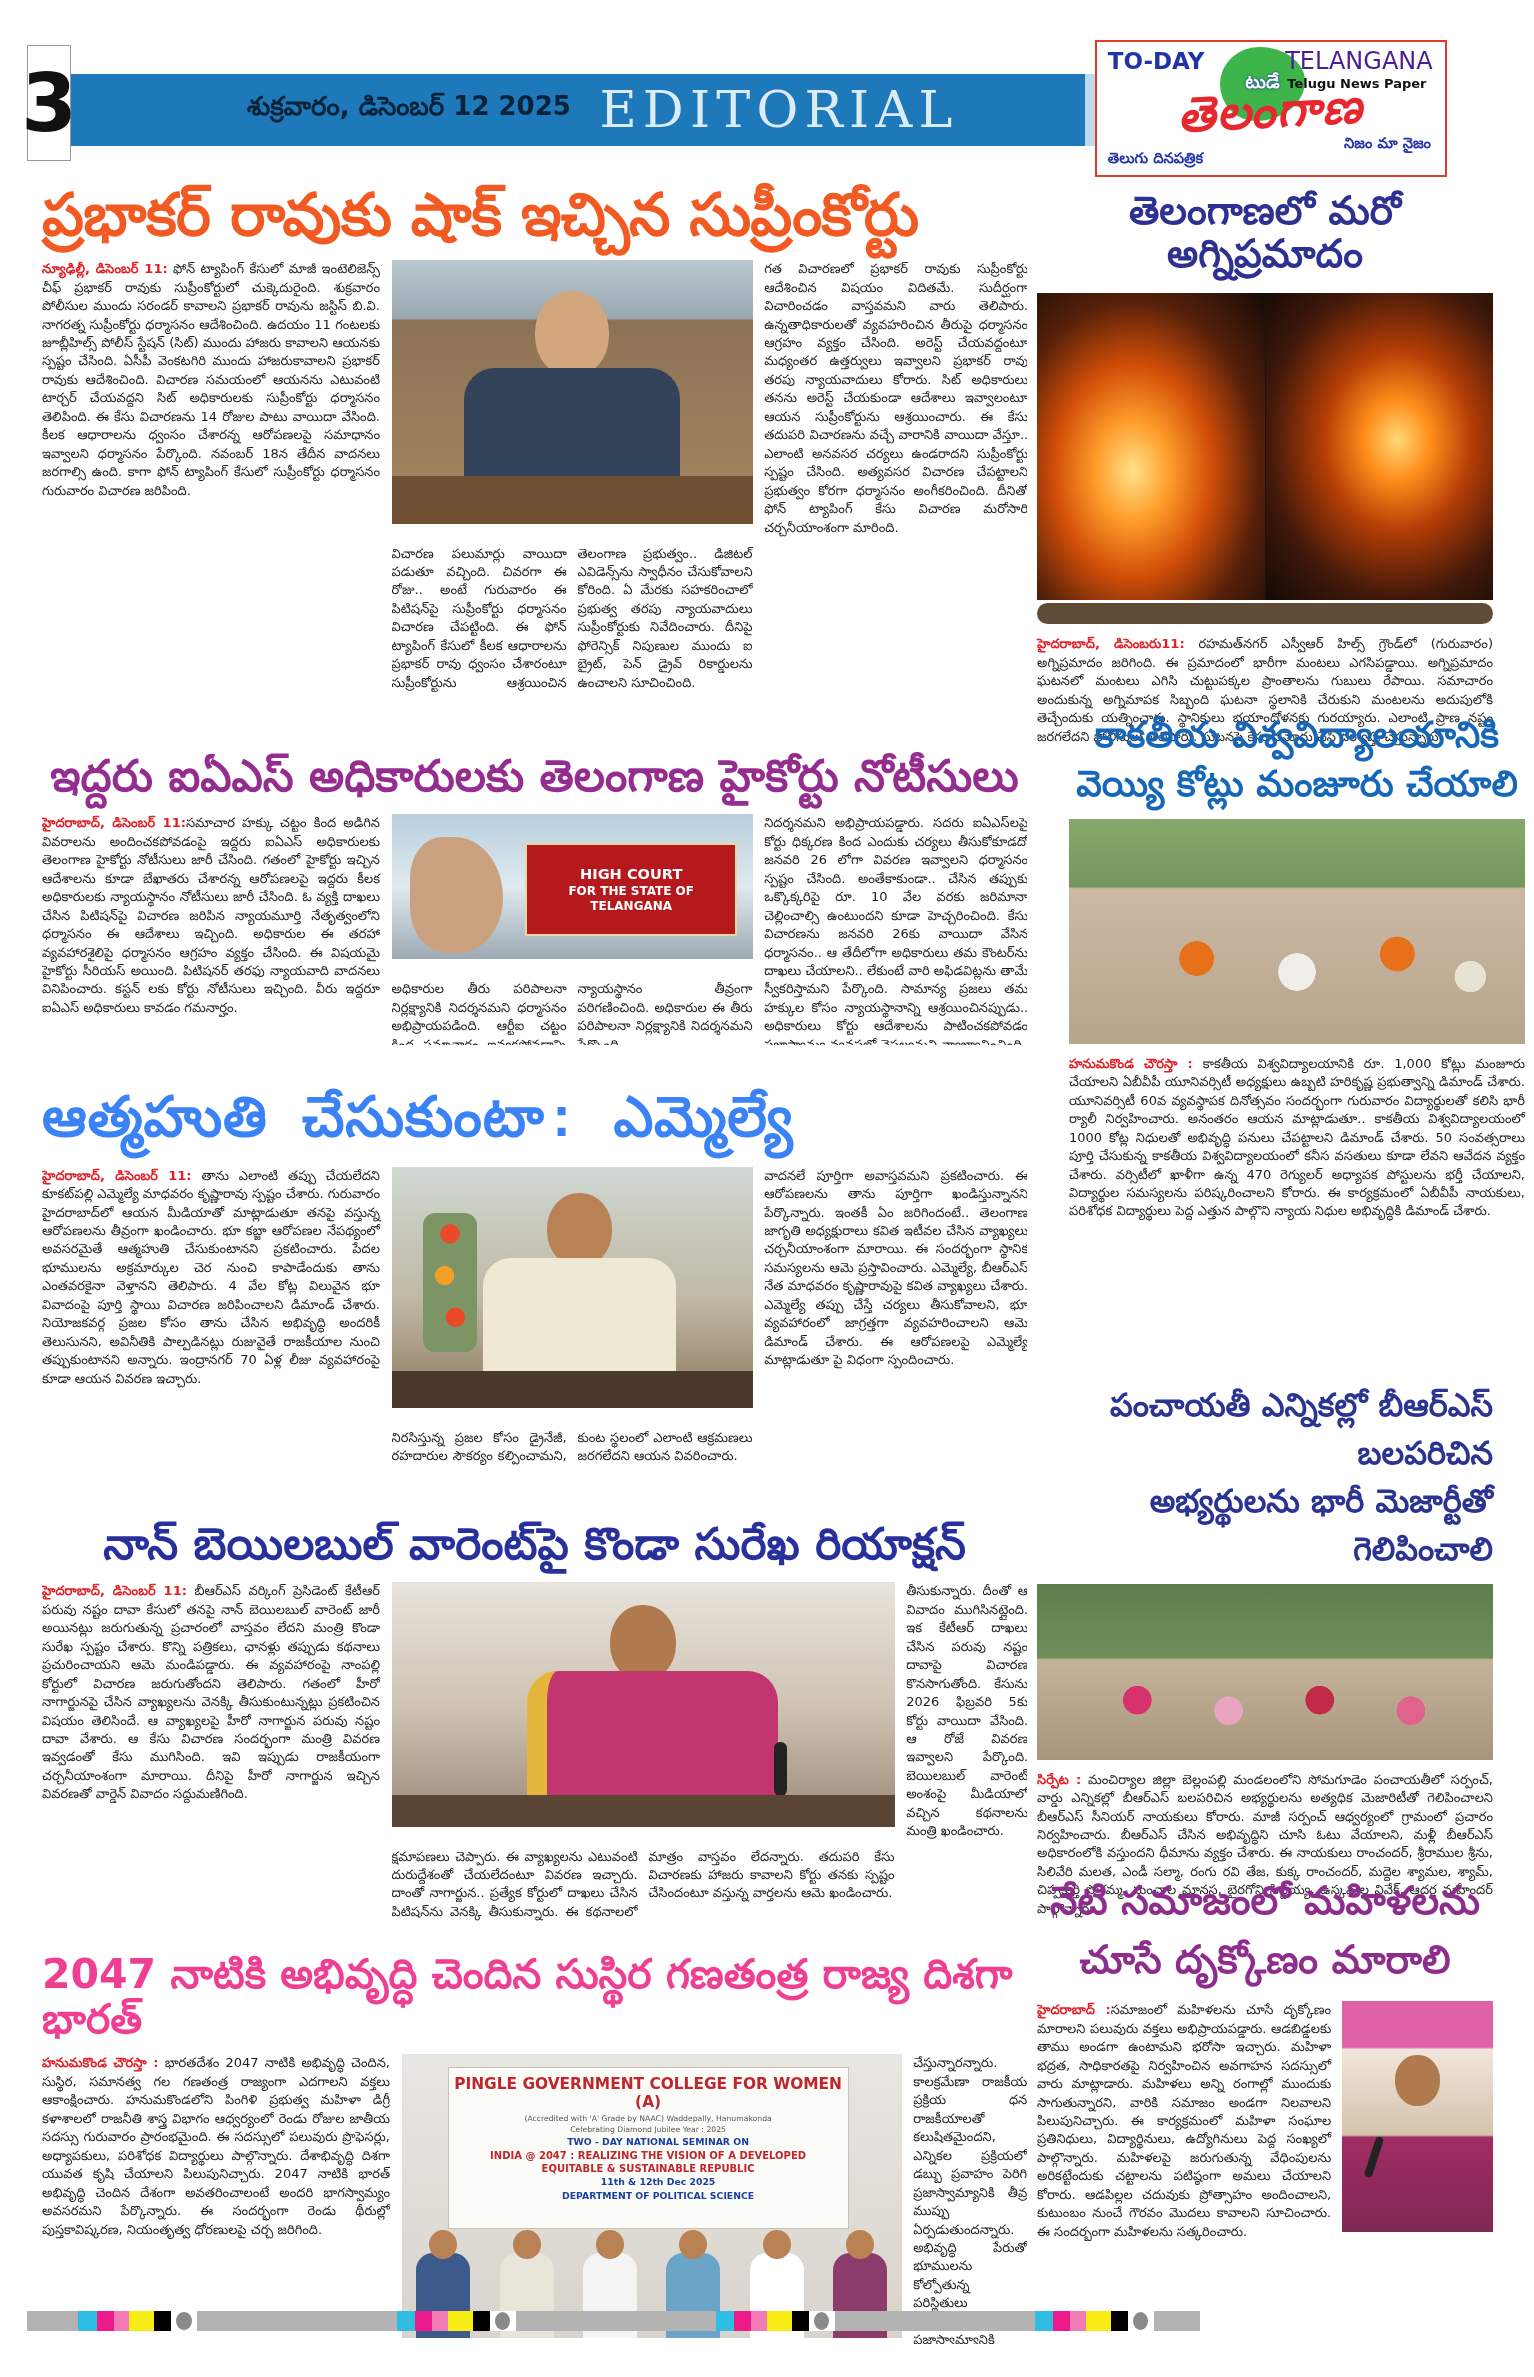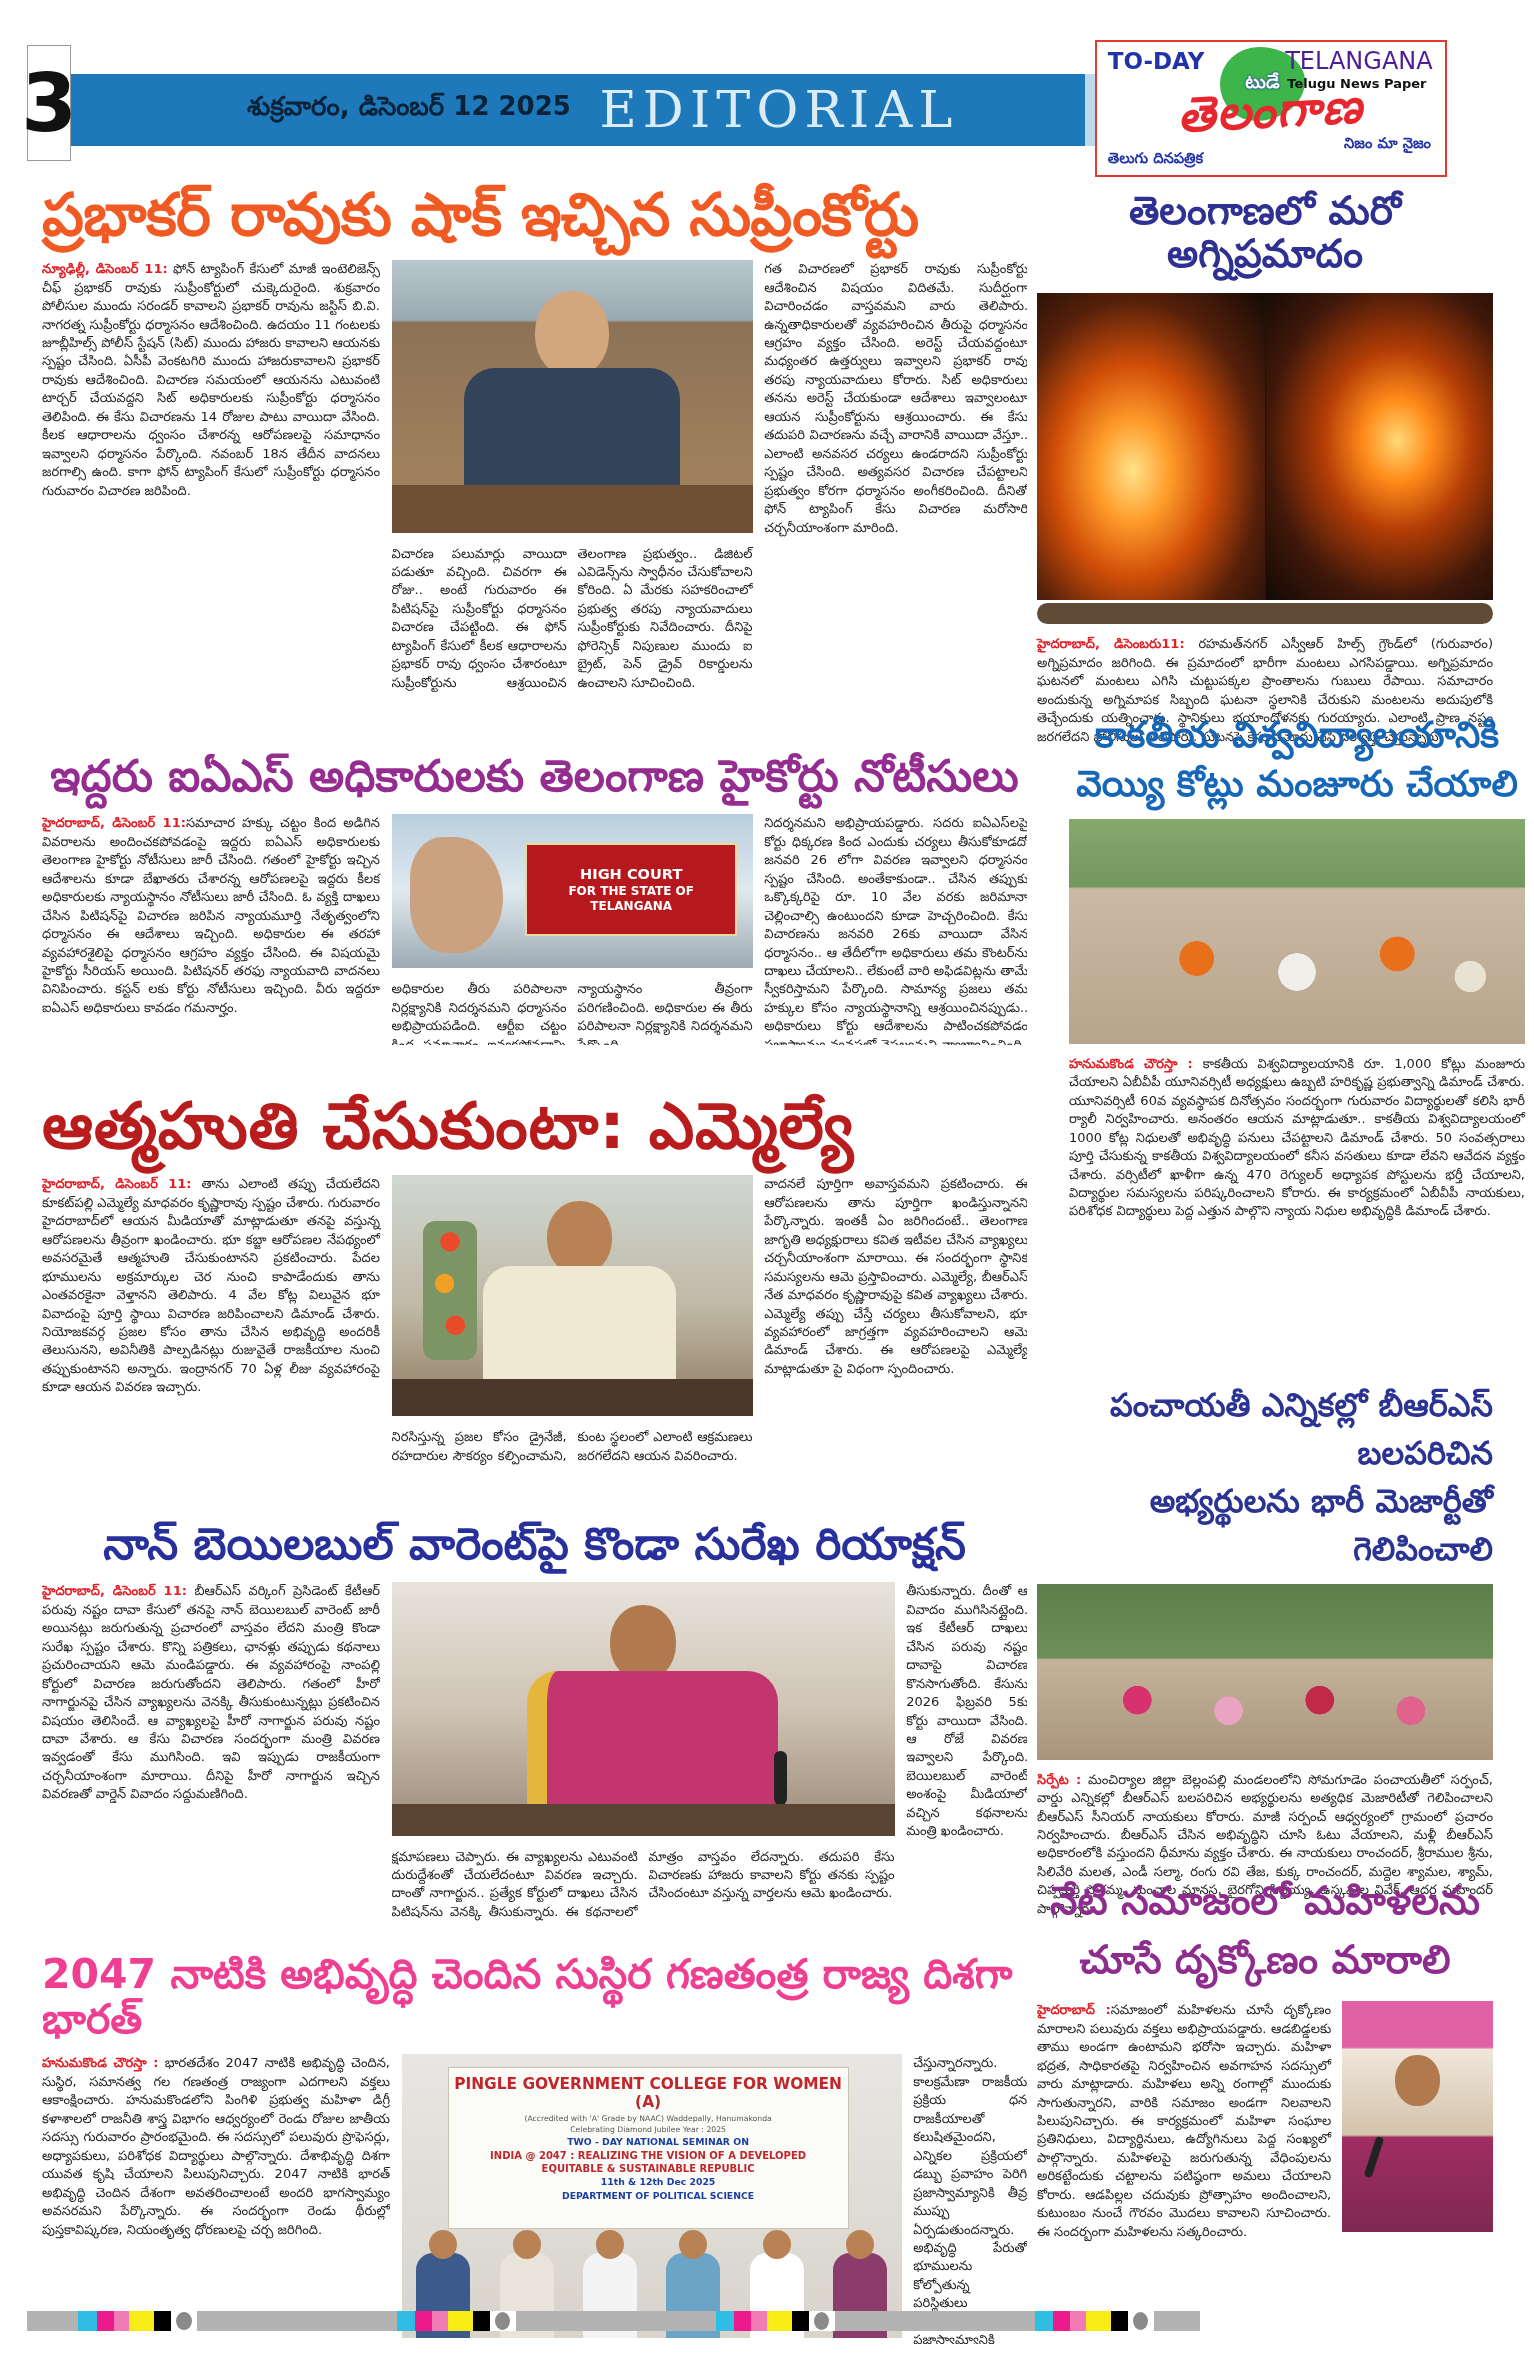--- a/index.html
+++ b/index.html
@@ -26,21 +26,21 @@
   .logo .script{position:absolute;left:7.7px;top:40px;width:331px;text-align:center;font-size:48px;font-weight:800;
                 color:#e8262d;transform:rotate(-3deg);font-style:italic;letter-spacing:1.5px;}
   .logo .bl{position:absolute;left:10.8px;bottom:4.6px;font-size:14.6px;font-weight:700;color:#2233a8;}
   .logo .br{position:absolute;right:14px;bottom:20px;font-size:14.6px;font-weight:700;color:#2233a8;}
 
   
   .hl{margin:0;font-weight:800;line-height:1.1;}
   .body-text{font-size:13px;line-height:1.42;text-align:justify;color:#1c1c1c;margin:0;}
   .dateline{color:#e31e24;font-weight:bold;}
   .grid{display:grid;gap:11.6px;overflow:hidden;}
-  .stack{display:flex;flex-direction:column;gap:12px;overflow:hidden;}
+  .stack{display:flex;flex-direction:column;gap:21px;overflow:hidden;}
   .two-col{column-count:2;column-gap:10.8px;}
   .photo{position:relative;overflow:hidden;background:#ccc;}
 
   
   .sec-lead{left:42px;top:183px;width:985px;}
   .hl-lead{font-size:59px;color:#f15a22;letter-spacing:-0.8px;}
   .lead-grid{grid-template-columns:338px 361px 264px;margin-top:12.3px;height:432px;}
   .officer{height:287px;background:linear-gradient(180deg,#b9c7cf 0%,#9aa8b1 22%,#8c7256 23%,#a8865f 100%);}
   .of-head{position:absolute;left:50%;top:31px;width:74px;height:86px;margin-left:-37px;background:#d2a77e;border-radius:48%;}
   .of-uniform{position:absolute;left:50%;top:108px;width:216px;height:146px;margin-left:-108px;background:#32435a;border-radius:31px 31px 0 0;}
@@ -52,21 +52,21 @@
   .ias-grid{grid-template-columns:338px 361px 264px;margin-top:14px;height:231px;}
   .highcourt{height:158px;background:linear-gradient(180deg,#b9cfdd 0%,#dfe9ef 50%,#9daab3 100%);}
   .hc-blob{position:absolute;left:18.5px;top:23px;width:93px;height:116px;background:#caa27f;border-radius:40% 60% 55% 45%;}
   .hc-sign{position:absolute;right:15.4px;top:29px;width:208px;height:89px;background:#b5191d;border:2.3px solid #e8d9a0;
            color:#fff;display:flex;flex-direction:column;align-items:center;justify-content:center;text-align:center;
            font-weight:800;font-size:14.6px;line-height:1.3;}
   .hc-sign .s2{font-size:12px;font-weight:700;}
 
   
   .sec-mla{left:42px;top:1091px;width:985px;}
-  .hl-mla{font-size:64px;color:#b91c1c;letter-spacing:0.8px;}
+  .hl-mla{font-size:56px;color:#3b82f6;letter-spacing:0.8px;font-family:Liberation Mono, monospace;}
   .mla-grid{grid-template-columns:338px 361px 264px;margin-top:14px;height:302px;}
   .mlaphoto{height:241px;background:linear-gradient(180deg,#cfd8d2 0%,#c0b8a4 55%,#8c7a5e 100%);}
   .ml-head{position:absolute;left:52%;top:26px;width:65px;height:74px;margin-left:-32px;background:#b98255;border-radius:48%;}
   .ml-shirt{position:absolute;left:52%;top:91px;width:193px;height:116px;margin-left:-96px;background:#efe8d2;border-radius:28px 28px 0 0;}
   .ml-flower{position:absolute;left:31px;top:46px;width:54px;height:139px;
              background:radial-gradient(circle at 50% 15%,#e84a2a 0 9.3px,transparent 10px),
                         radial-gradient(circle at 40% 45%,#f0a024 0 9.3px,transparent 10px),
                         radial-gradient(circle at 60% 75%,#e84a2a 0 9.3px,transparent 10px),#7d9464;border-radius:12.3px;}
   .ml-desk{position:absolute;left:0;bottom:0;width:100%;height:37px;background:#4a382a;}
 

